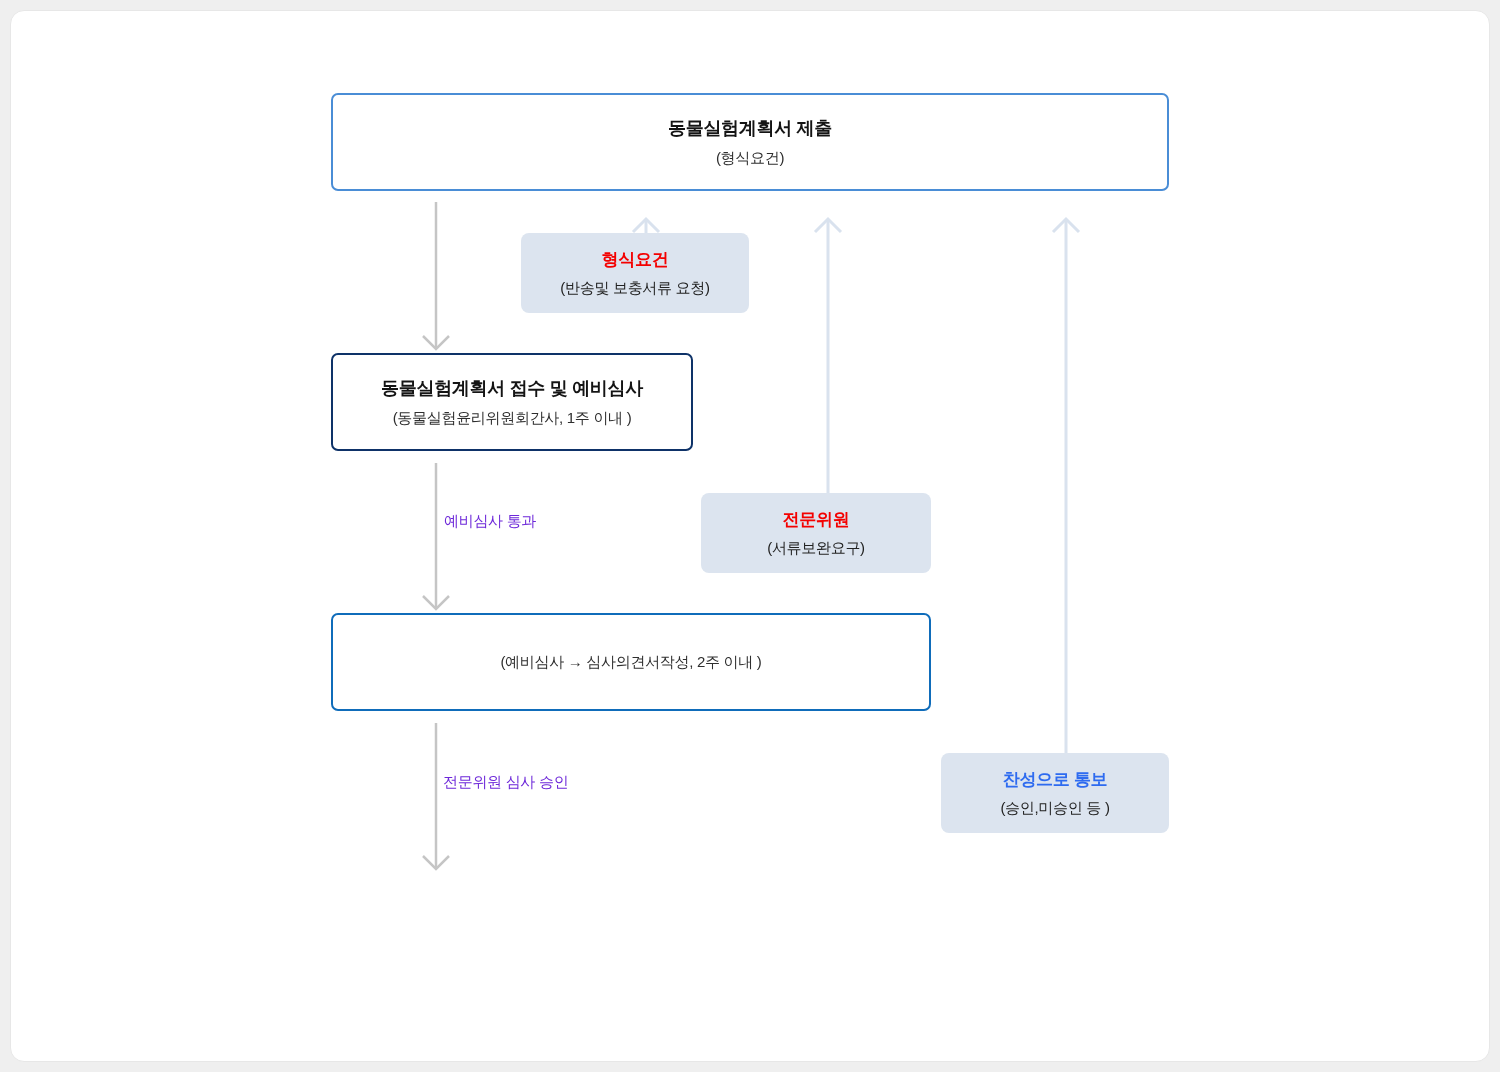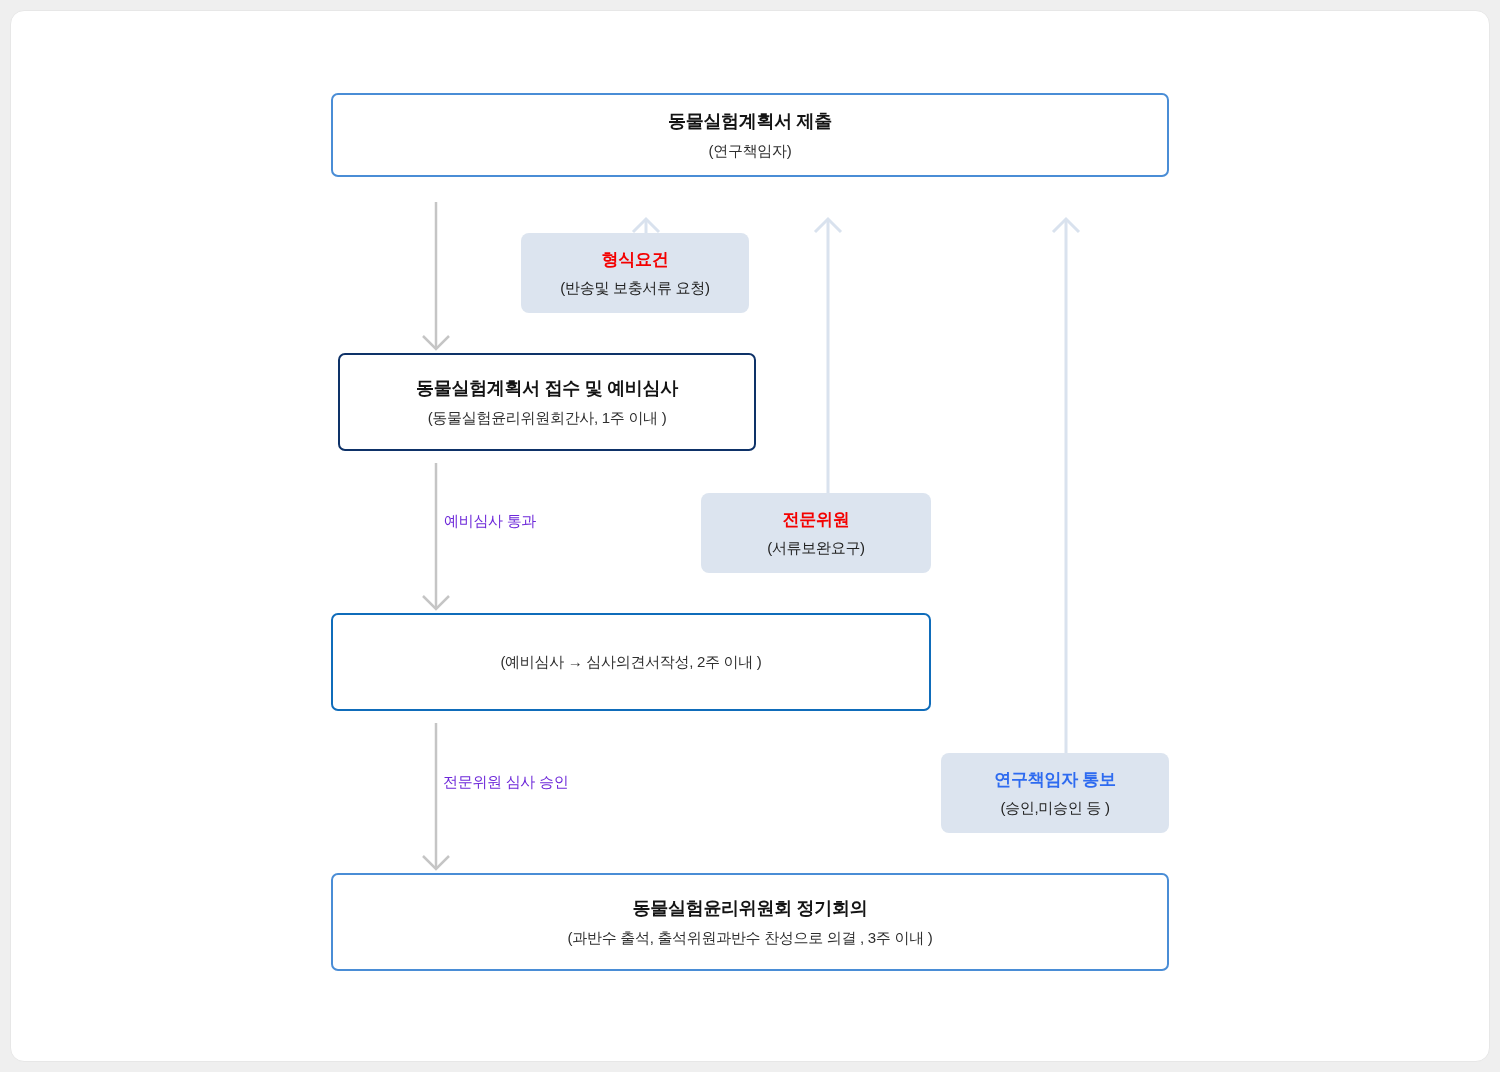--- a/index.html
+++ b/index.html
@@ -123,51 +123,47 @@
         <line x1="817" y1="493" x2="817" y2="209"></line>
         <path d="M804 221 L817 208 L830 221"></path>
       </g>
 
       <g stroke="#d9e2ee" stroke-width="3" fill="none">
         <line x1="1055" y1="753" x2="1055" y2="209"></line>
         <path d="M1042 221 L1055 208 L1068 221"></path>
       </g>
     </svg>
 
-    <div class="node border-blue" style="left:320px; top:82px; width:838px; height:84px;">
+    <div class="node border-blue" style="left:320px; top:82px; width:838px; height:98px;">
       <span class="title">동물실험계획서 제출</span>
-      <span class="subtitle">(연구책임자)</span>
+      <span class="subtitle">(형식요건)</span>
     </div>
 
-    <div class="node border-navy" style="left:320px; top:342px; width:418px; height:98px;margin-left:7px;">
+    <div class="node border-navy" style="left:320px; top:342px; width:362px; height:98px;">
       <span class="title">동물실험계획서 접수 및 예비심사</span>
       <span class="subtitle">(동물실험윤리위원회간사, 1주 이내 )</span>
     </div>
 
     <div class="node border-midblue" style="left:320px; top:602px; width:600px; height:98px;">
       <span class="subtitle">(예비심사 → 심사의견서작성, 2주 이내 )</span>
     </div>
 
-    <div class="node border-blue" style="left:320px; top:862px; width:838px; height:98px;">
-      <span class="title">동물실험윤리위원회 정기회의</span>
-      <span class="subtitle">(과반수 출석, 출석위원과반수 찬성으로 의결 , 3주 이내 )</span>
-    </div>
 
     <div class="tag" style="left:690px; top:482px; width:230px; height:80px;">
       <span class="title title-red">전문위원</span>
       <span class="subtitle">(서류보완요구)</span>
     </div>
 
     <div class="tag" style="left:510px; top:222px; width:228px; height:80px;">
       <span class="title title-red">형식요건</span>
       <span class="subtitle">(반송및 보충서류 요청)</span>
     </div>
 
     <div class="tag" style="left:930px; top:742px; width:228px; height:80px;">
-      <span class="title title-blue">연구책임자 통보</span>
+      <span class="title title-blue">찬성으로 통보</span>
       <span class="subtitle">(승인,미승인 등 )</span>
     </div>
 
     <div class="edge-label" style="left:433px; top:501px;">예비심사 통과</div>
 
     <div class="edge-label" style="left:432px; top:762px;">전문위원 심사 승인</div>
 
   </div>
 </div>
 

